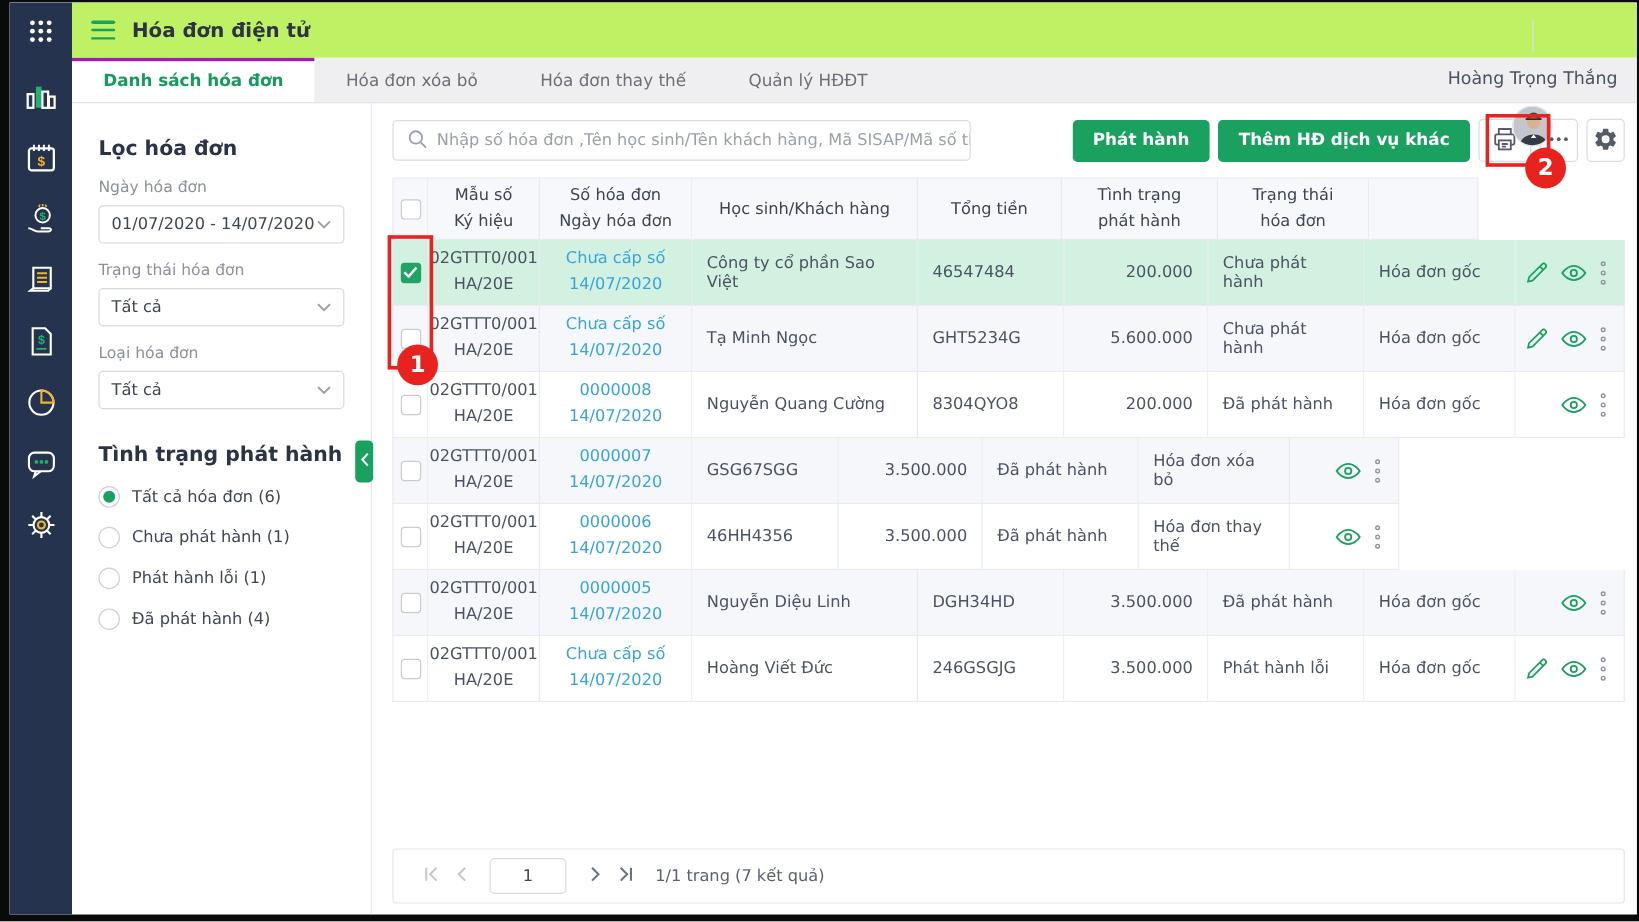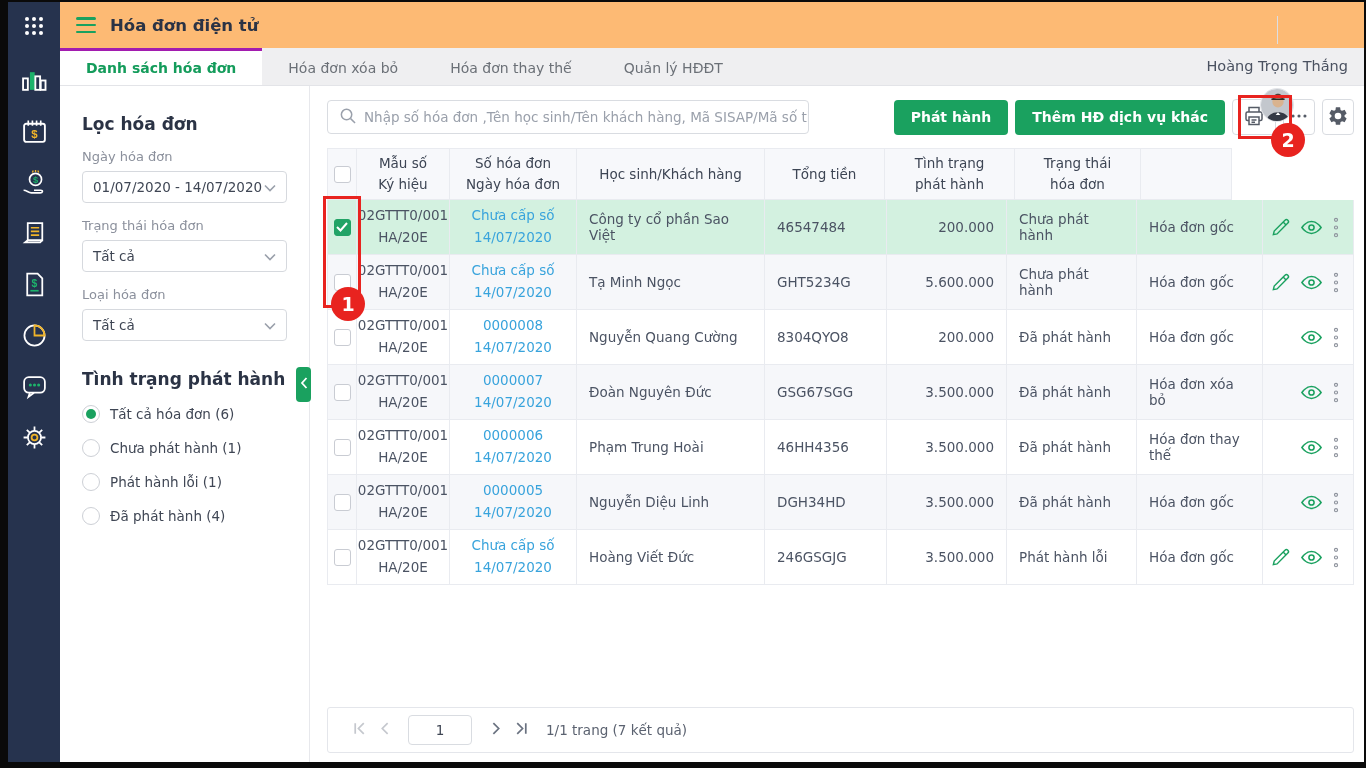--- a/index.html
+++ b/index.html
@@ -7,21 +7,21 @@
   .frame { position:relative; width:1366px; height:768px; background:#0a0a0a; overflow:hidden; }
   .window { position:absolute; left:8px; top:2px; width:1356px; height:760px; background:#ffffff; overflow:hidden; }
 
   
   .navrail { position:absolute; left:0; top:0; width:52px; height:100%; background:#26334e; display:flex; flex-direction:column; align-items:center; z-index:5; }
   .rail-btn { width:30px; height:30px; background:none; border:none; cursor:pointer; display:flex; align-items:center; justify-content:center; }
   .rail-btn.launcher { margin-top:9px; }
   #rail-items { margin-top:24px; display:flex; flex-direction:column; gap:21px; align-items:center; }
 
   
-  .topbar { position:absolute; left:52px; top:0; right:0; height:46px; background:#fdba74; display:flex; align-items:center; padding:0 16px; z-index:4; }
+  .topbar { position:absolute; left:52px; top:0; right:0; height:46px; background:#bef264; display:flex; align-items:center; padding:0 16px; z-index:4; }
   .hamburger { width:20px; height:16px; border:none; background:none; cursor:pointer; display:flex; flex-direction:column; justify-content:space-between; margin-right:14px; }
   .hamburger span { display:block; height:2.5px; background:#1aa15f; border-radius:2px; }
   .page-title { font-size:16.5px; font-weight:bold; color:#2b3345; }
   .topbar-right { margin-left:auto; display:flex; align-items:center; gap:14px;flex-direction:column; }
   .icon-btn { background:none; border:none; cursor:pointer; position:relative; display:flex; align-items:center; justify-content:center; }
   .bell-dot { position:absolute; right:-1px; top:-2px; width:9px; height:9px; border-radius:50%; background:#f4494b; border:1.5px solid #fff; }
   .vdiv { width:1px; height:28px; background:#dcdee3; }
   .user-name { font-size:14.5px; color:#4a5160; cursor:pointer; }
   .avatar { width:34px; height:34px; border-radius:50%; overflow:hidden; cursor:pointer; border:1px solid #e2e4e8; }
 
@@ -451,21 +451,20 @@
                 <span class="checkbox"></span>
               </div>
               <div class="cell c1">
                 <span>02GTTT0/001</span>
                 <span>HA/20E</span>
               </div>
               <div class="cell c2">
                 <span>0000007</span>
                 <span>14/07/2020</span>
               </div>
-              <div class="cell c3">Đoàn Nguyên Đức</div>
               <div class="cell c4">GSG67SGG</div>
               <div class="cell c5">3.500.000</div>
               <div class="cell c6">Đã phát hành</div>
               <div class="cell c7">Hóa đơn xóa bỏ</div>
               <div class="cell c8">
                 <span class="act hidden">
                   <svg width="21" height="21" viewBox="0 0 22 22" fill="none" stroke="#1aa15f" stroke-width="1.5">
                     <path d="M3.5 18.5l.9-3.8L15.7 3.4a2.1 2.1 0 0 1 3 3L7.4 17.7l-3.9.8z"></path>
                     <path d="M13.8 5.3l3 3"></path>
                   </svg>
@@ -490,21 +489,20 @@
                 <span class="checkbox"></span>
               </div>
               <div class="cell c1">
                 <span>02GTTT0/001</span>
                 <span>HA/20E</span>
               </div>
               <div class="cell c2">
                 <span>0000006</span>
                 <span>14/07/2020</span>
               </div>
-              <div class="cell c3">Phạm Trung Hoài</div>
               <div class="cell c4">46HH4356</div>
               <div class="cell c5">3.500.000</div>
               <div class="cell c6">Đã phát hành</div>
               <div class="cell c7">Hóa đơn thay thế</div>
               <div class="cell c8">
                 <span class="act hidden">
                   <svg width="21" height="21" viewBox="0 0 22 22" fill="none" stroke="#1aa15f" stroke-width="1.5">
                     <path d="M3.5 18.5l.9-3.8L15.7 3.4a2.1 2.1 0 0 1 3 3L7.4 17.7l-3.9.8z"></path>
                     <path d="M13.8 5.3l3 3"></path>
                   </svg>

